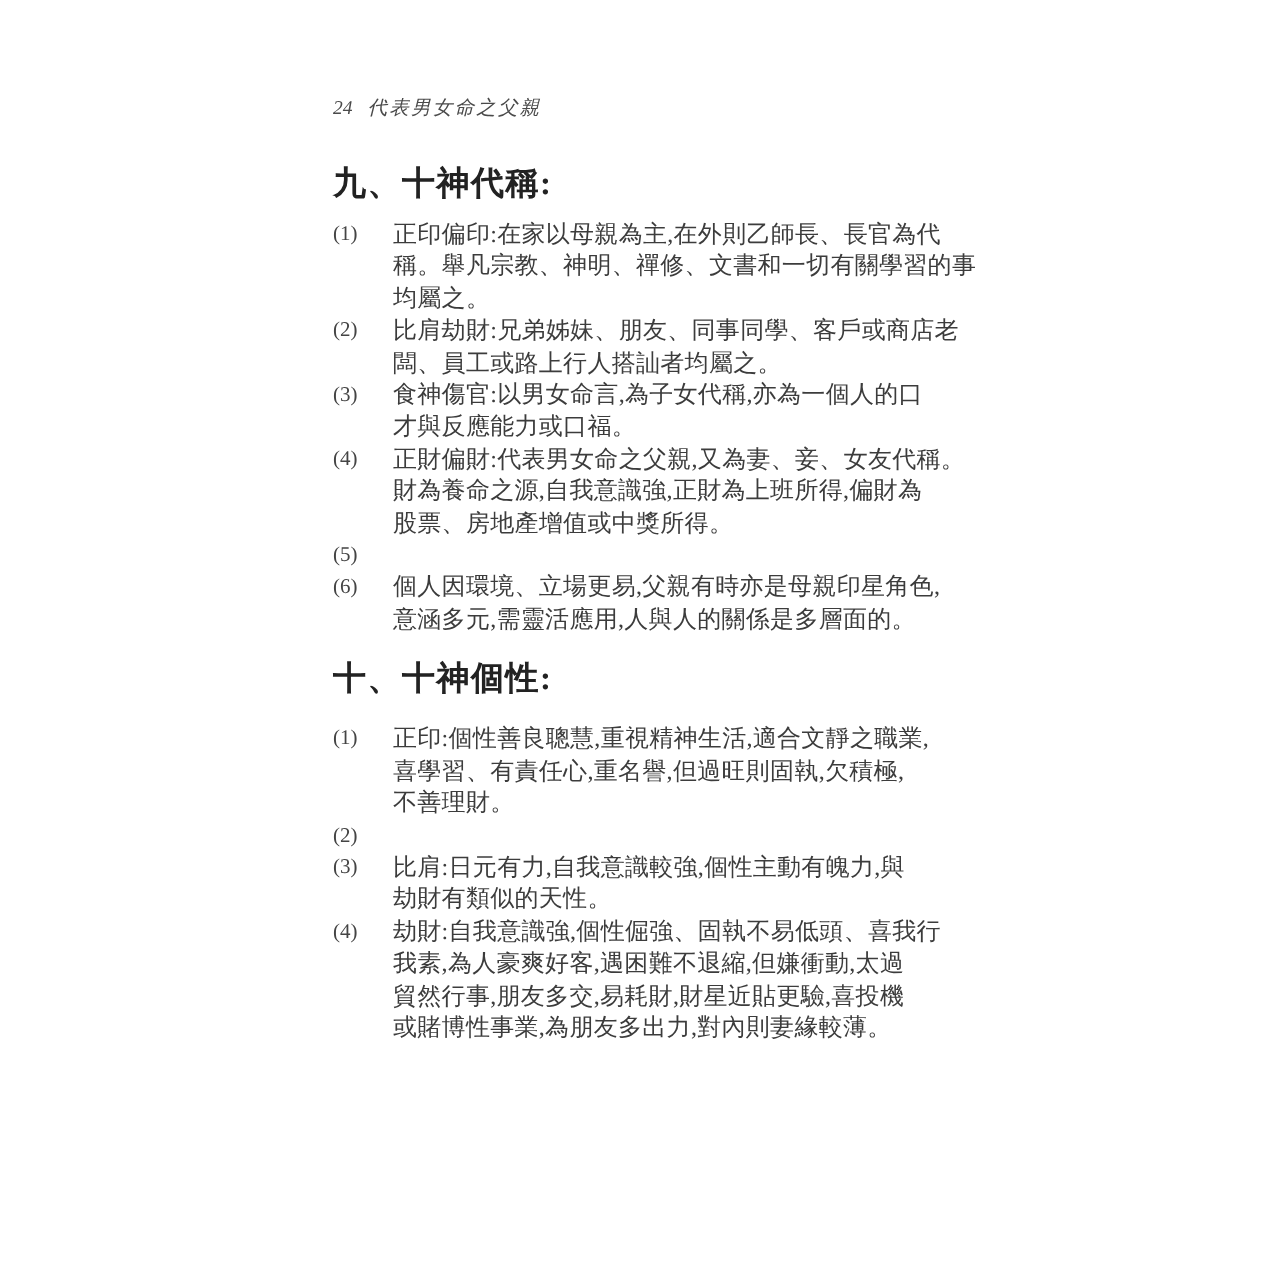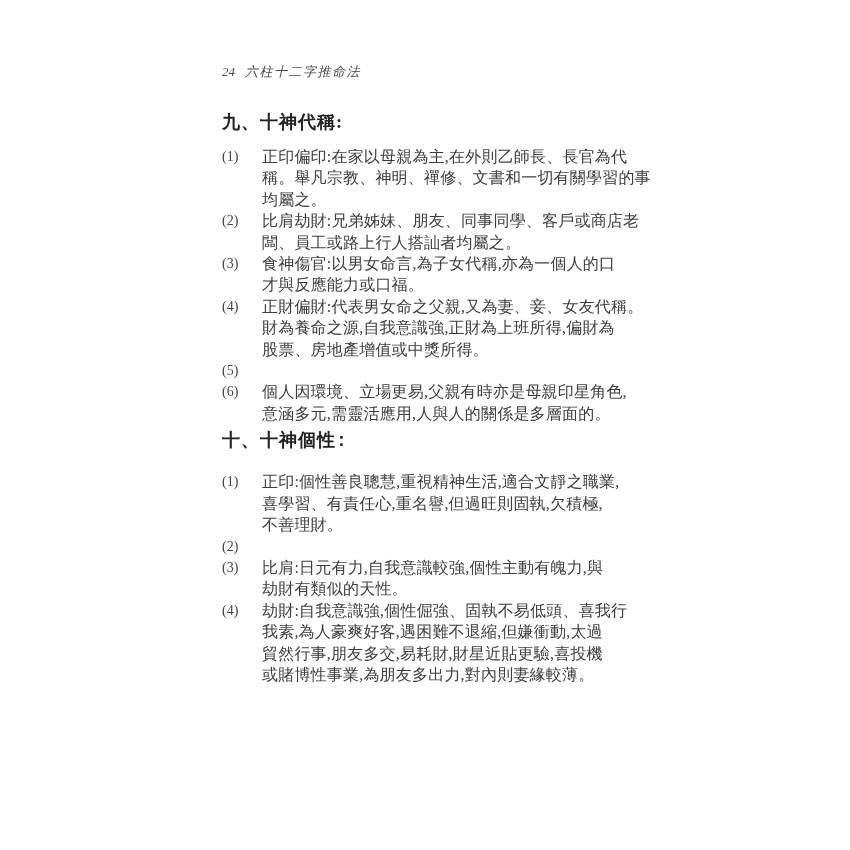--- a/index.html
+++ b/index.html
@@ -31,29 +31,28 @@
     font-style: italic;
     color: #4a4a4a;
     letter-spacing: 1.5px;
   }
   .running-head .page-num {
     font-style: italic;
     letter-spacing: 0;
   }
   .section-heading {
     margin: 32px 0 0 0;
-    font-size: 18px;
+    font-size: 22px;
     line-height: 22px;
     font-weight: bold;
     color: #222222;
     letter-spacing: 1px;
   }
   .section-heading.second {
-    margin-top: 6px;
-    font-family: Liberation Mono, monospace;
+    margin-top: 17px;
   }
   .item-list {
     margin-top: 13px;
   }
   .item-list.second {
     margin-top: 19px;
   }
   .item {
     display: flex;
     align-items: flex-start;
@@ -74,21 +73,21 @@
   }
 </style>
 </head>
 <body>
 
 <div class="page">
   <div class="content">
 
     <div class="running-head">
       <span class="page-num">24</span>
-      <span>六柱十二字推命法</span>
+      <span>代表男女命之父親</span>
     </div>
 
     <div class="section-heading">九、十神代稱:</div>
 
     <div class="item-list">
       <div class="item">
         <span class="item-num">(1)</span>
         <span class="item-text">正印偏印:在家以母親為主,在外則乙師長、長官為代
 稱。舉凡宗教、神明、禪修、文書和一切有關學習的事
 均屬之。</span>

